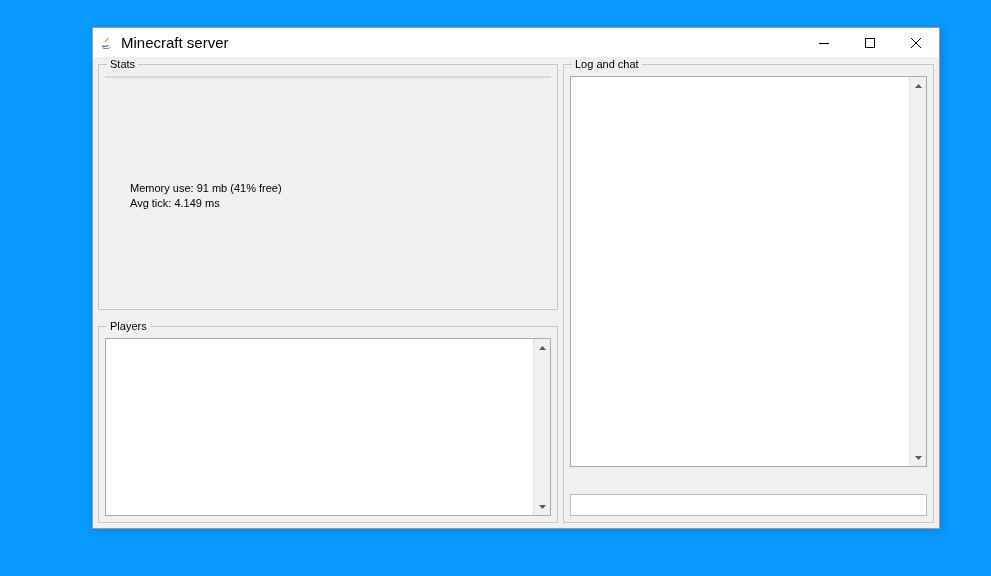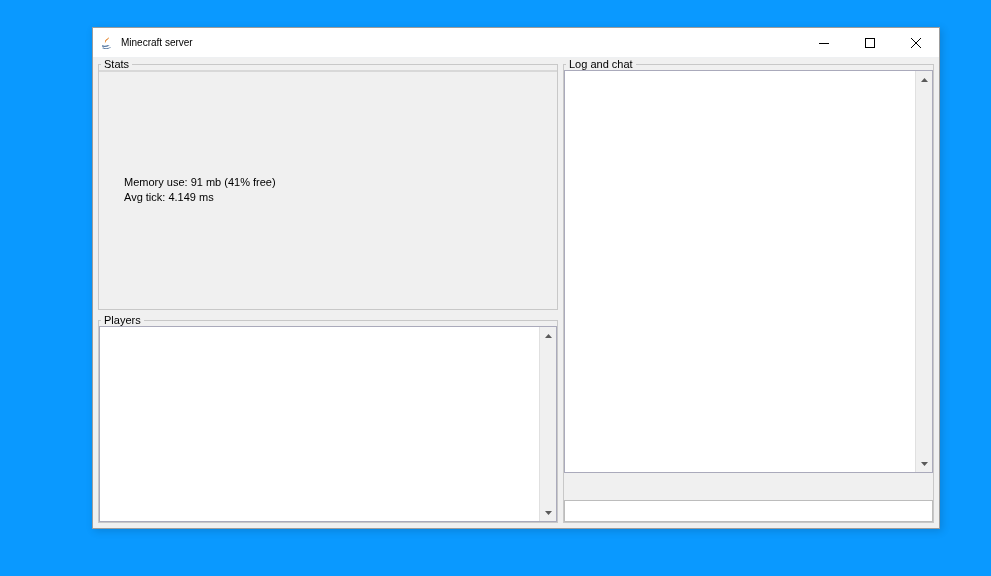--- a/index.html
+++ b/index.html
@@ -34,21 +34,21 @@
     }
     .titlebar-icon {
       width: 16px;
       height: 16px;
       margin-right: 6px;
       display: inline-flex;
       align-items: center;
       justify-content: center;
     }
     .titlebar-title {
-      font-size: 10px;
+      font-size: 15px;
       color: #000;
       flex: 1;
     }
     .win-controls {
       display: flex;
       height: 100%;
     }
     .win-btn {
       width: 46px;
       height: 100%;
@@ -73,20 +73,21 @@
       flex-direction: column;
       gap: 4px;
     }
     .right-col {
       flex: 1;
       display: flex;
       flex-direction: column;
     }
     fieldset.group {
       border: 1px solid #c8c8c8;
+      padding: 6px;
       background: #f0f0f0;
       position: relative;
     }
     fieldset.group legend {
       font-size: 11px;
       color: #000;
       padding: 0 3px;
       background: #f0f0f0;
       margin-left: 2px;
     }
@@ -102,20 +103,21 @@
     .stats-text {
       position: absolute;
       left: 24px;
       top: 104px;
       font-size: 11px;
       color: #000;
       line-height: 1.35;
     }
     .players-group {
       flex: 1;
+      margin-top: 6px;
     }
     .players-inner {
       background: #ffffff;
       border: 1px solid #aab;
       height: 100%;
       position: relative;
       display: flex;
     }
     .log-group {
       flex: 1;

